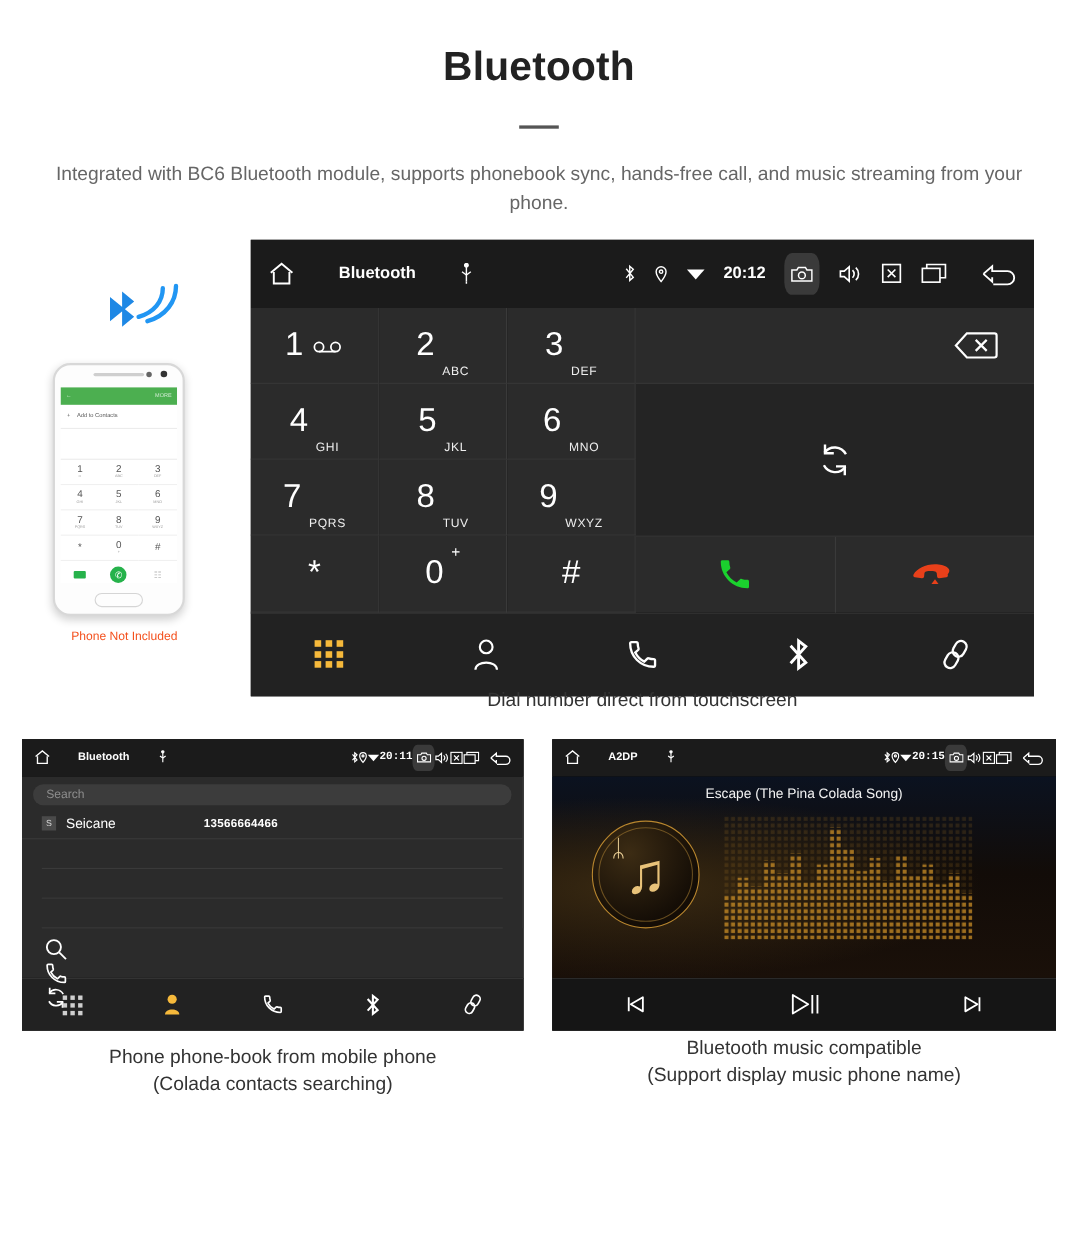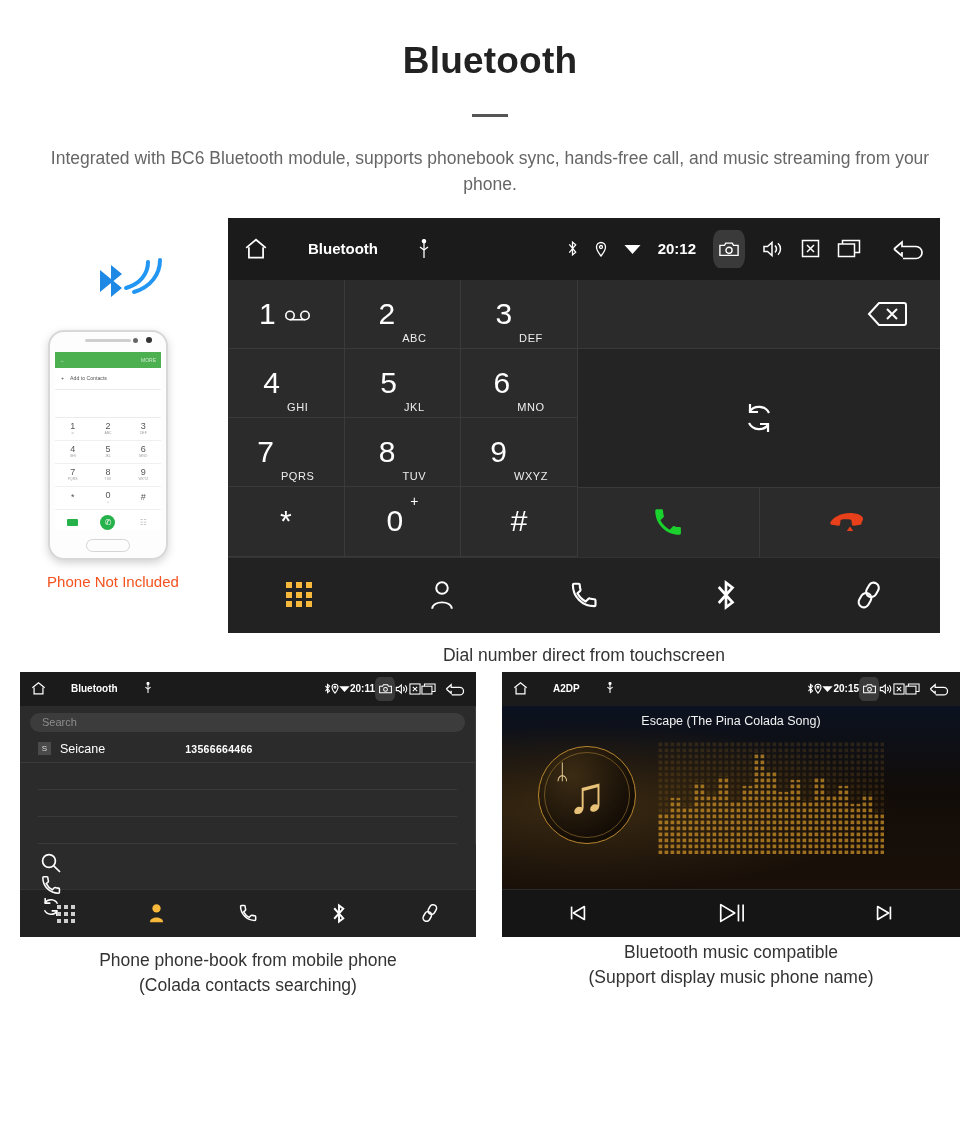--- a/index.html
+++ b/index.html
@@ -97,21 +97,21 @@
   .ph-kb { font-size: 8px; color: #bbb; }
   .phone-home {
     position: absolute; bottom: 8px; left: 50%; transform: translateX(-50%);
     width: 44px; height: 13px; border: 1.5px solid #d5d5d5; border-radius: 8px;
   }
   .bt-wave {
     position: absolute; left: 78px; top: 18px; width: 90px; height: 80px;
   }
   .phone-note {
     position: absolute; left: 28px; top: 355px; width: 170px;
-    text-align: center; color: #f4511e; font-size: 15px;
+    text-align: center; color: #f4511e; font-size: 11px;
   }
 
   
   .device { background: #000; }
   .statusbar {
     display: flex; align-items: center;
     background: #1b1b1b; color: #fff;
   }
   .sb-left { display: flex; align-items: center; }
   .sb-right { margin-left: auto; display: flex; align-items: center; }
@@ -170,32 +170,32 @@
     align-items: center; justify-items: center;
     border-top: 1px solid #333;
   }
   .grid-ico { display: grid; grid-template-columns: repeat(3,1fr); gap: 3px; }
   .grid-ico span { display: block; background: #f6b93b; }
 
   .cap {
     text-align: center; color: #333; font-size: 17.5px; line-height: 1.45;
   }
   .cap-main {
-    position: absolute; left: 228px; top: 425px; width: 712px;
+    position: absolute; left: 228px; top: 406px; width: 712px;
   }
 
   
   .bottom { position: relative; margin-top: 14px; height: 360px; }
   .panel-l { position: absolute; left: 20px; top: 0; width: 456px; height: 265px; background:#000; }
   .panel-r { position: absolute; left: 502px; top: 0; width: 458px; height: 265px; background:#000; }
 
   .panel-l .statusbar, .panel-r .statusbar { height: 34px; padding: 0 10px; }
   .panel-l .sb-title, .panel-r .sb-title { font-size: 10px; margin-left: 24px; }
   .panel-l .sb-usb, .panel-r .sb-usb { margin-left: 26px; font-size: 11px; }
-  .panel-l .sb-right, .panel-r .sb-right { gap: 0; font-size: 10px; }
+  .panel-l .sb-right, .panel-r .sb-right { gap: 0; font-size: 10px; font-family: Liberation Mono, monospace; }
   .panel-l .clock, .panel-r .clock { font-size: 10px; font-weight: bold; }
 
   
   .contacts-body { display: flex; height: 183px; background: #2b2b2b; flex-direction: column; }
   .contacts-main { flex: 1; border-right: 1px solid #3b3b3b; }
   .searchbar { padding: 7px 10px 4px; }
   .search-pill {
     height: 19px; background: #3c3c3c; border-radius: 10px;
     display: flex; align-items: center; padding: 0 12px;
     color: #8d8d8d; font-size: 11px;

